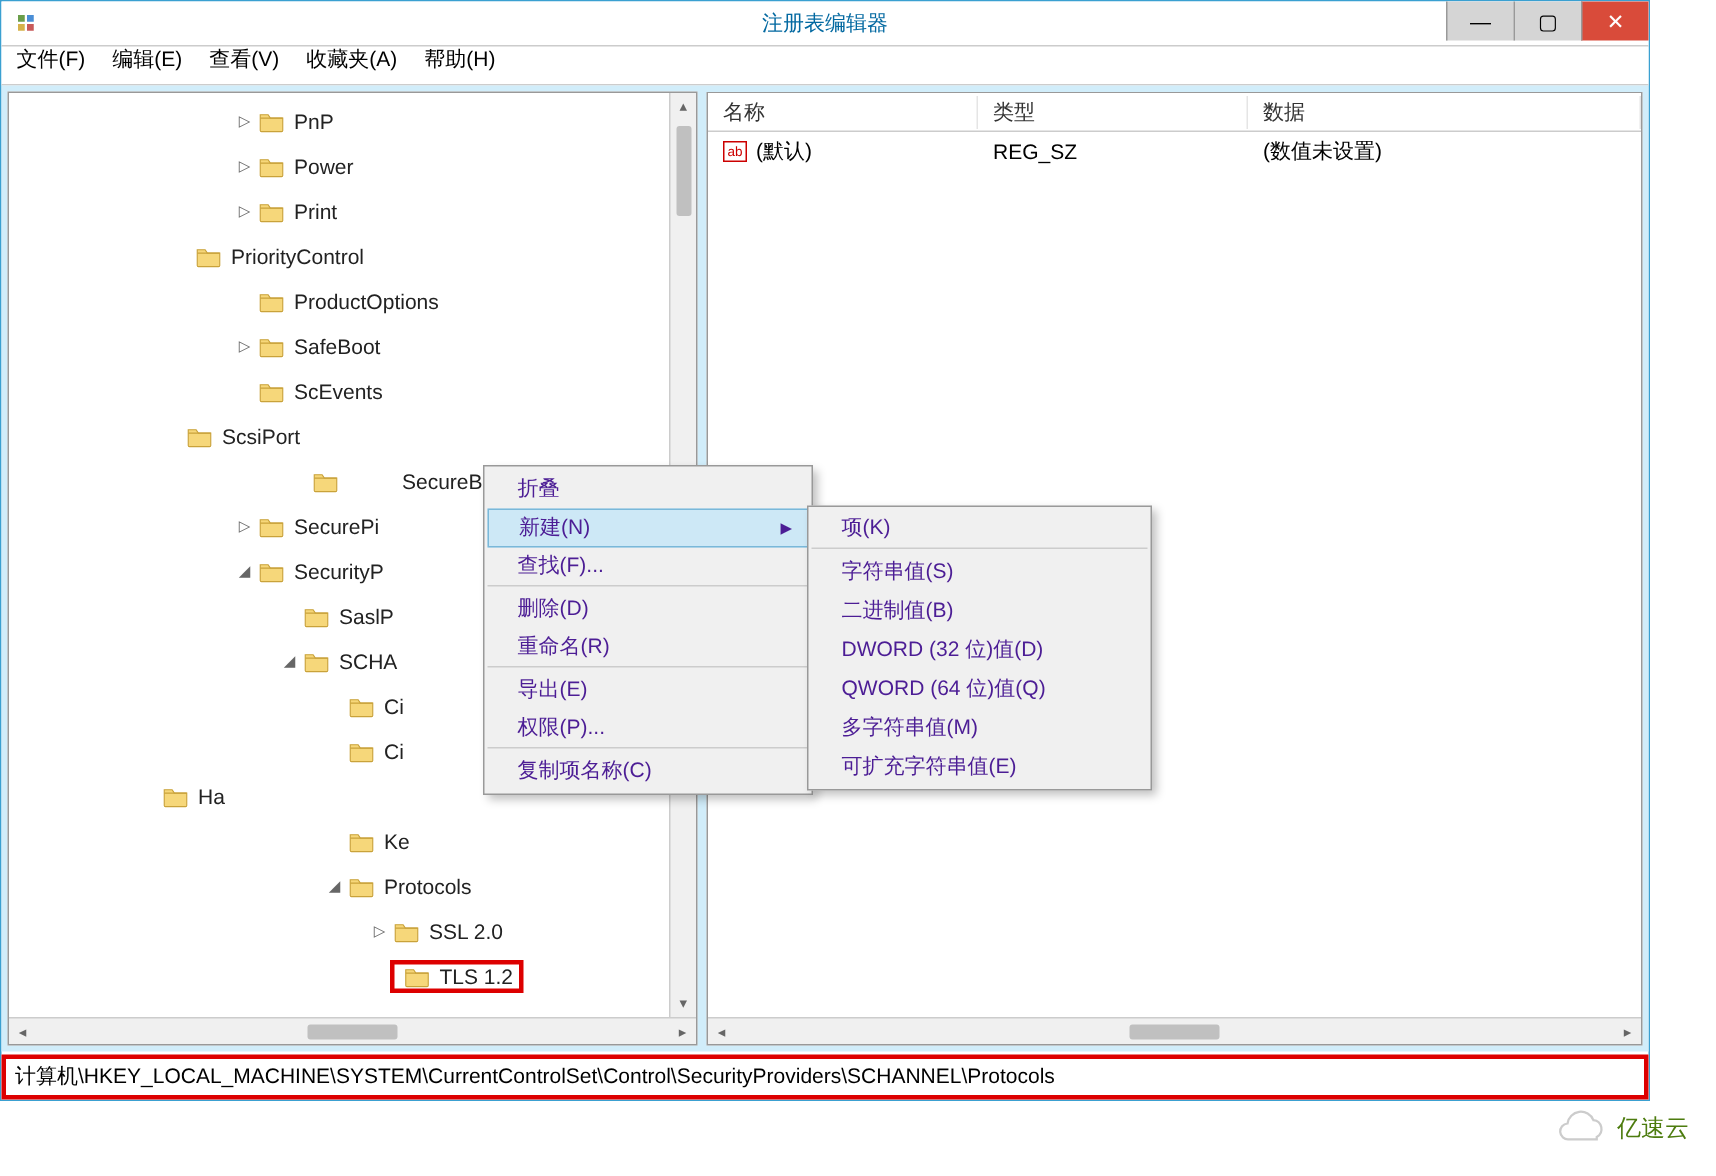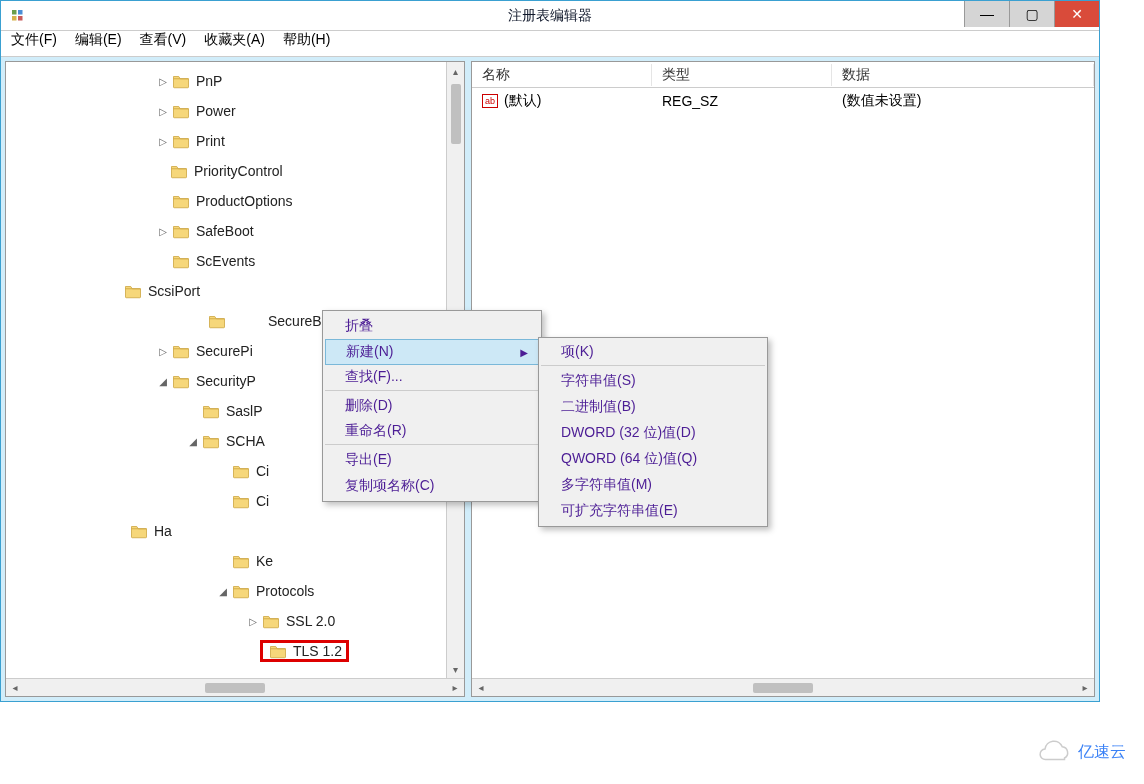--- a/index.html
+++ b/index.html
@@ -26,21 +26,21 @@
     align-items: center;
     position: relative;
   }
   .titlebar .app-icon {
     width: 18px; height: 18px; margin: 0 8px;
   }
   .titlebar .title {
     position: absolute;
     left: 50%;
     transform: translateX(-50%);
-    color: #0f172a;
+    color: #0369a1;
   }
   .win-controls {
     position: absolute; right: 0; top: 0;
     display: flex;
   }
   .win-btn {
     width: 45px; height: 26px;
     display: flex; align-items: center; justify-content: center;
     background: #d5d5d5; border-left: 1px solid #999;
     font-size: 14px;
@@ -204,21 +204,21 @@
     height: 30px;
     border: 3px solid #d00;
     display: flex; align-items: center;
     padding: 0 6px;
     background: #fff;
     margin-top: 2px;
   }
   .watermark {
     position: absolute;
     right: 18px; bottom: 20px;
-    color: #3b82f6;
+    color: #4d7c0f;
     font-size: 16px;
     display: flex; align-items: center; gap: 6px;
   }
   .watermark .cloud {
     width: 36px; height: 24px;
   }
 </style>
 </head>
 <body>
 
@@ -270,21 +270,21 @@
             <span class="tree-label">Power</span>
           </div>
           <div class="tree-node" style="padding-left: 150px;">
             <span class="expander">▷</span>
             <span class="folder-icon"><svg viewBox="0 0 24 20">
                 <path d="M2 4h7l2 3h11v11a1 1 0 0 1-1 1H3a1 1 0 0 1-1-1V4z" fill="#f6d77a" stroke="#c9a23a"></path>
                 <path d="M2 7h20" stroke="#c9a23a"></path>
               </svg></span>
             <span class="tree-label">Print</span>
           </div>
-          <div class="tree-node" style="padding-left: 108px; margin-left: 40px;">
+          <div class="tree-node" style="padding-left: 108px;">
             <span class="expander"></span>
             <span class="folder-icon"><svg viewBox="0 0 24 20">
                 <path d="M2 4h7l2 3h11v11a1 1 0 0 1-1 1H3a1 1 0 0 1-1-1V4z" fill="#f6d77a" stroke="#c9a23a"></path>
                 <path d="M2 7h20" stroke="#c9a23a"></path>
               </svg></span>
             <span class="tree-label">PriorityControl</span>
           </div>
           <div class="tree-node" style="padding-left: 150px;">
             <span class="expander"></span>
             <span class="folder-icon"><svg viewBox="0 0 24 20">
@@ -366,21 +366,21 @@
             <span class="tree-label">Ci</span>
           </div>
           <div class="tree-node" style="padding-left: 210px;">
             <span class="expander"></span>
             <span class="folder-icon"><svg viewBox="0 0 24 20">
                 <path d="M2 4h7l2 3h11v11a1 1 0 0 1-1 1H3a1 1 0 0 1-1-1V4z" fill="#f6d77a" stroke="#c9a23a"></path>
                 <path d="M2 7h20" stroke="#c9a23a"></path>
               </svg></span>
             <span class="tree-label">Ci</span>
           </div>
-          <div class="tree-node" style="padding-left: 108px;">
+          <div class="tree-node" style="padding-left: 86px;">
             <span class="expander"></span>
             <span class="folder-icon"><svg viewBox="0 0 24 20">
                 <path d="M2 4h7l2 3h11v11a1 1 0 0 1-1 1H3a1 1 0 0 1-1-1V4z" fill="#f6d77a" stroke="#c9a23a"></path>
                 <path d="M2 7h20" stroke="#c9a23a"></path>
               </svg></span>
             <span class="tree-label">Ha</span>
           </div>
           <div class="tree-node" style="padding-left: 210px;">
             <span class="expander"></span>
             <span class="folder-icon"><svg viewBox="0 0 24 20">
@@ -448,37 +448,41 @@
       <div class="hscrollbar">
         <div class="arrow">◂</div>
         <div style="flex:1"></div>
         <div class="thumb"></div>
         <div style="flex:1"></div>
         <div class="arrow">▸</div>
       </div>
     </div>
   </div>
 
+  <div class="statusbar">
+    <span>计算机\HKEY_LOCAL_MACHINE\SYSTEM\CurrentControlSet\Control\SecurityProviders\SCHANNEL\Protocols</span>
+  </div>
 </div>
 
 <div class="context-menu" id="ctx" style="left:322px; top:310px; width:220px;">
     <div class="ctx-item">折叠</div>
     <div class="ctx-item hl" style="position: relative;">新建(N)<span class="ctx-arrow">▶</span><div class="context-menu submenu" style="width: 230px;">
         <div class="ctx-item sep-after">项(K)</div>
         <div class="ctx-item">字符串值(S)</div>
         <div class="ctx-item">二进制值(B)</div>
         <div class="ctx-item">DWORD (32 位)值(D)</div>
         <div class="ctx-item">QWORD (64 位)值(Q)</div>
         <div class="ctx-item">多字符串值(M)</div>
         <div class="ctx-item">可扩充字符串值(E)</div>
       </div></div>
     <div class="ctx-item sep-after">查找(F)...</div>
     <div class="ctx-item">删除(D)</div>
     <div class="ctx-item sep-after">重命名(R)</div>
     <div class="ctx-item">导出(E)</div>
+    <div class="ctx-item sep-after">权限(P)...</div>
     <div class="ctx-item">复制项名称(C)</div>
   </div>
 
 <div class="watermark">
   <span class="cloud">
     <svg viewBox="0 0 48 32">
         <path d="M38 24a8 8 0 0 0-3-15 12 12 0 0 0-23 3 7 7 0 0 0 1 14h25z" fill="none" stroke="#ccc" stroke-width="2"></path>
       </svg>
   </span>
   <span>亿速云</span>

